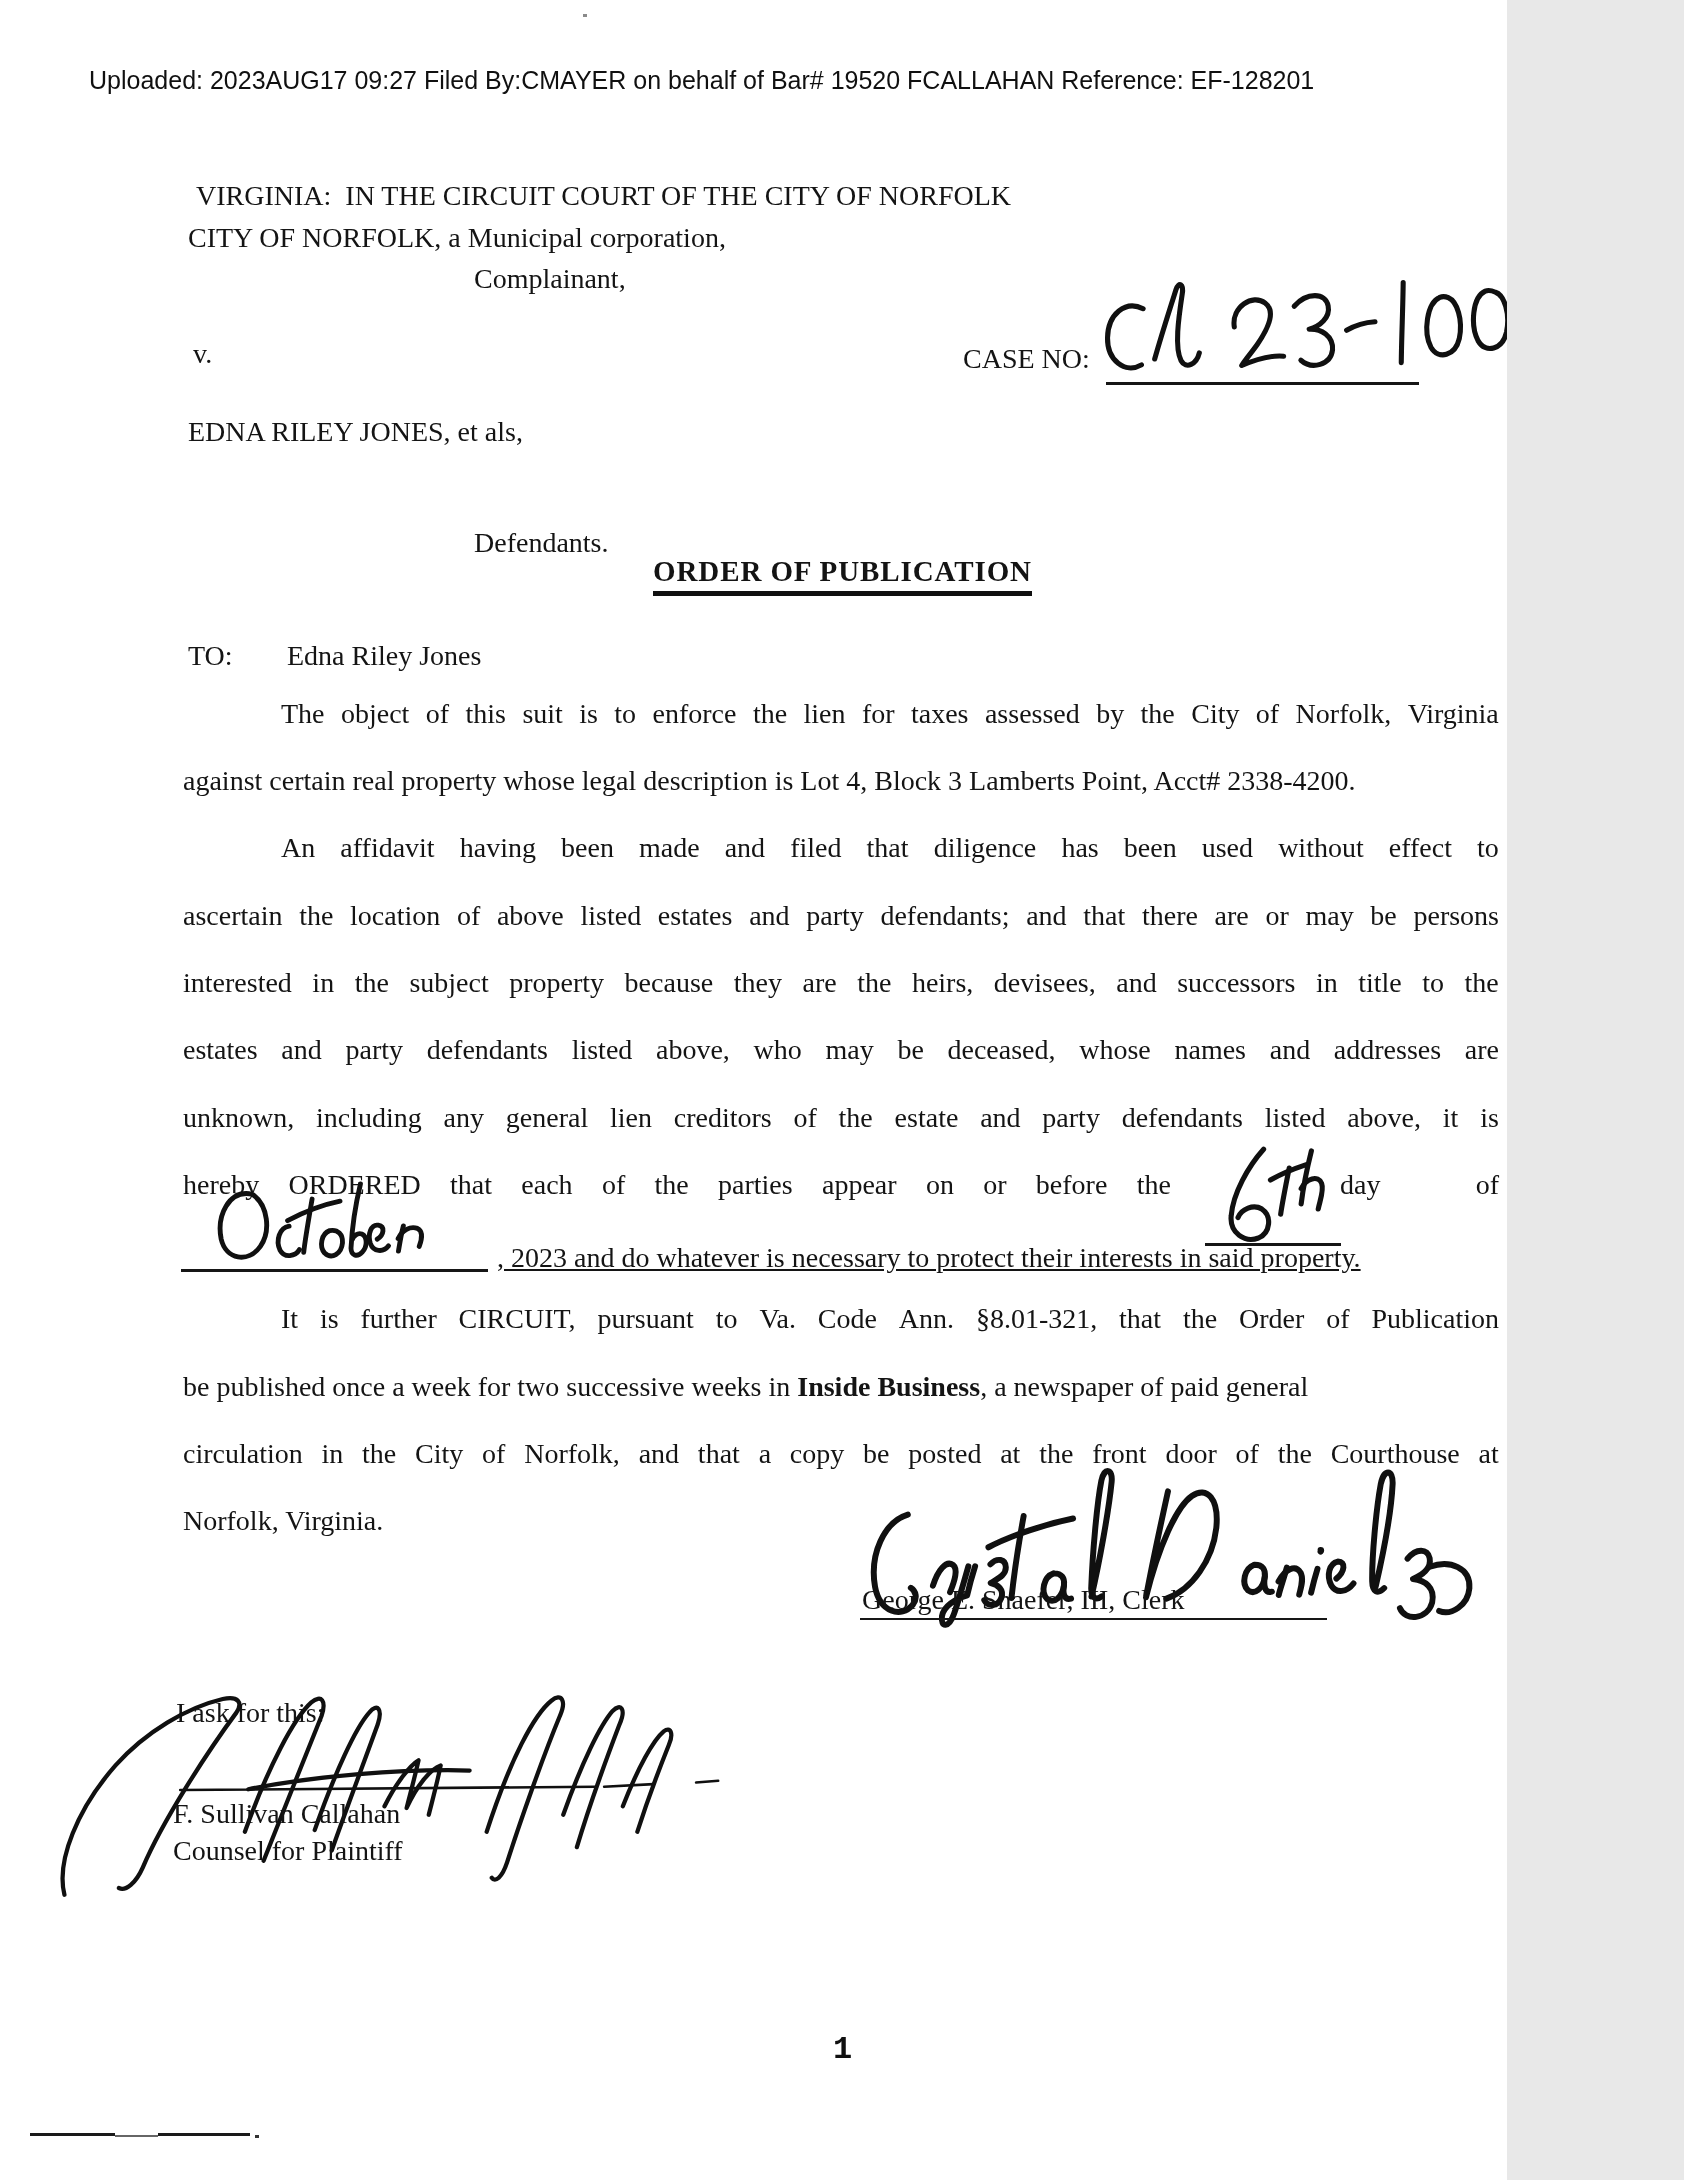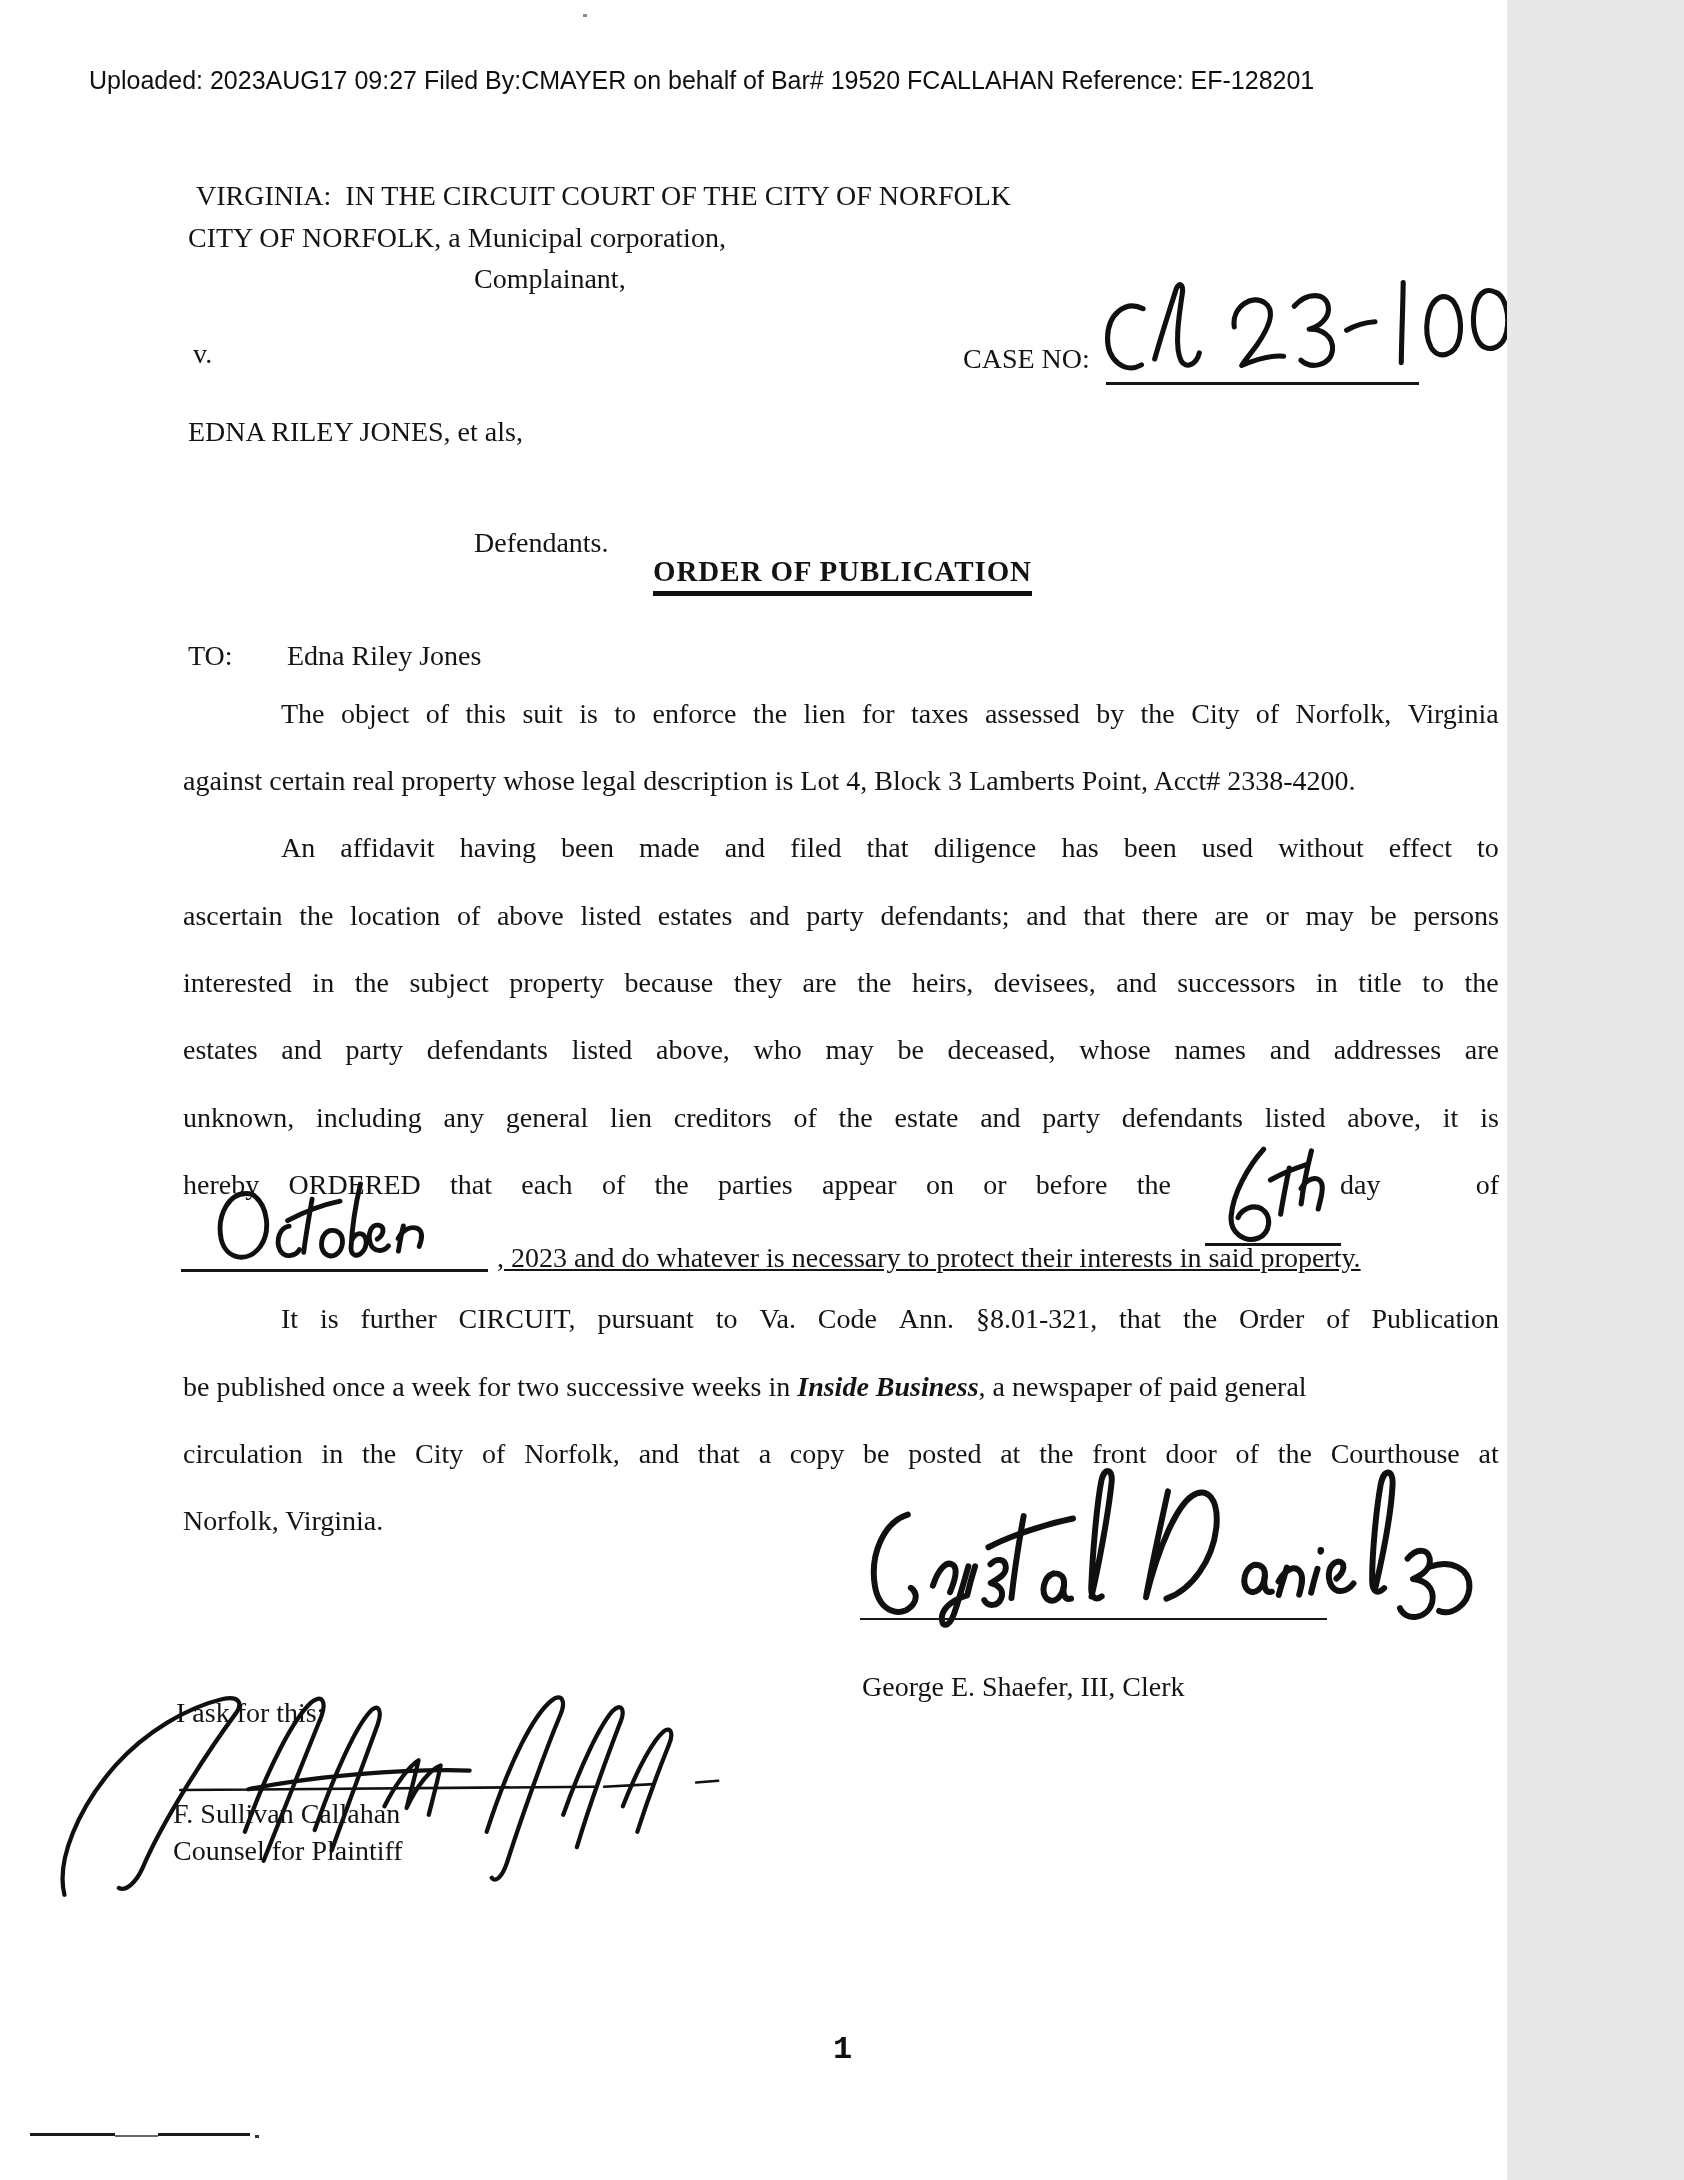--- a/index.html
+++ b/index.html
@@ -30,21 +30,21 @@
   .blank{width:128px;height:25.6px;position:relative;}
   .blank .bl-line{position:absolute;left:-6.8px;top:75px;width:136px;height:2.6px;background:#161616;}
   .blank svg{position:absolute;left:-3.4px;top:-29px;}
   .of-word{margin-left:auto;}
   
   .line7{display:flex;align-items:baseline;}
   .monthslot{width:302px;height:32px;position:relative;flex:0 0 auto;}
   .monthslot .mo-line{position:absolute;left:-1.7px;top:34px;width:307px;height:2.6px;background:#161616;}
   .monthslot svg{position:absolute;left:3.4px;top:-63px;}
   .line7 .after-month{margin-left:12px;text-decoration:underline;}
-  .em-bi{font-weight:bold;font-style:italic;}
+  .em-bi{font-weight:bold;}
   .pagenum{position:absolute;left:0;top:2031px;width:1685px;text-align:center;
     font-family:"Liberation Mono", monospace;font-weight:bold;font-size:32px;color:#101010;}
   .speck{position:absolute;background:#8a8a8a;}
 </style>
 </head>
 <body>
 
 <div class="page">
 
   <div class="abs sans" style="left:89px;top:66px;">Uploaded: 2023AUG17 09:27 Filed By:CMAYER on behalf of Bar# 19520 FCALLAHAN Reference: EF-128201</div>
@@ -312,21 +312,21 @@
       <path d="M498,142 C506,128 518,122 524,132 C528,140 524,150 522,158"></path>
       <path d="M544,128 C540,140 538,148 536,156"></path>
       <path d="M548,106 C549,106 549,107 548,108"></path>
       <path d="M566,140 C576,132 578,120 568,120 C558,122 554,136 560,148 C566,158 578,156 586,146"></path>
       <path d="M612,150 C622,110 632,60 634,30 C635,12 624,12 620,30 C614,60 608,116 608,144 C608,156 614,160 622,152"></path>
       <path d="M650,118 C660,106 674,106 676,118 C678,130 666,138 656,142 C670,144 682,152 678,170 C672,190 646,192 640,176"></path>
       <path d="M676,128 C700,120 724,130 722,154 C720,174 700,186 686,180"></path>
     </g>
   </svg>
   <div class="hline" style="left:860px;top:1618px;width:467px;height:1.7px;"></div>
-  <div class="abs body-t" style="left:862px;top:1670px;">George E. Shaefer, III, Clerk</div>
+  <div class="abs body-t" style="left:862px;top:1583px;">George E. Shaefer, III, Clerk</div>
 
   <div class="abs body-t" style="left:176px;top:1696px;">I ask for this:</div>
   <svg class="sigsvg" style="left:44px;top:1687px;" width="681" height="213" viewBox="0 0 800 250">
     <g stroke-width="5">
       <path d="M24,244 C14,204 40,142 84,92 C120,52 168,24 210,14 C228,10 234,18 226,30 C192,76 140,156 116,212 C108,230 96,240 88,236"></path>
       <path d="M236,170 C264,92 294,36 314,18 C326,8 332,16 326,34 C306,84 276,158 258,204"></path>
       <path d="M318,168 C342,100 366,48 382,30 C392,18 398,26 392,44 C376,88 352,152 338,192"></path>
       <path d="M400,140 C414,112 430,92 440,86 C436,104 430,126 426,142 C438,116 454,96 466,92 C462,112 456,134 452,150"></path>
       <path d="M240,120 C320,104 420,96 500,98"></path>
       <path d="M520,170 C548,84 576,32 596,16 C608,6 614,16 606,34 C586,82 558,162 544,206 C538,224 530,230 526,224"></path>

